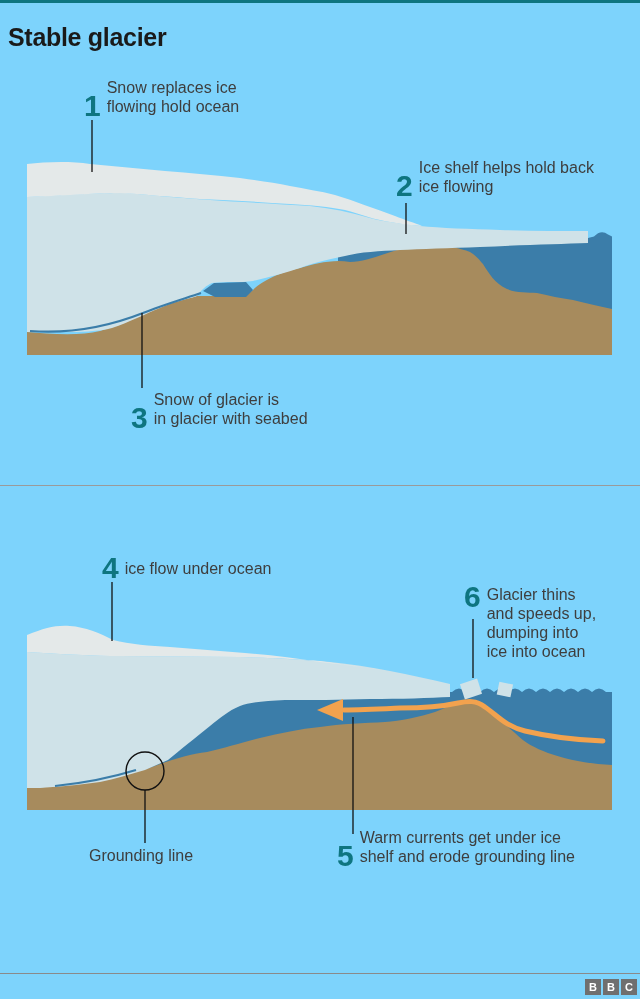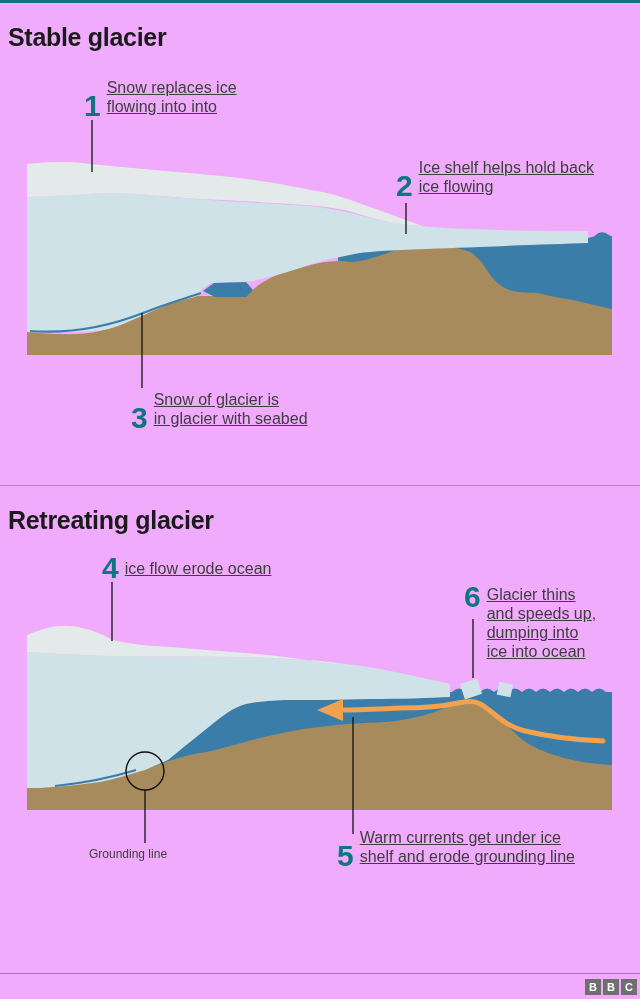--- a/index.html
+++ b/index.html
@@ -2,43 +2,43 @@
 <html style="--accent-teal: #0e7580; --ocean: #3b7da9; --ice: #cfe2e8; --snow: #e4e9e9; --seabed: #a78b5d; --warm-current: #f2a24e; --title-text: #1a1a1a; --body-text: #3e3e3e; --divider: #9a9a9a; --logo-gray: #6f6f6f;"><head>
 <meta charset="utf-8">
 <style>
   :root{
     --accent-teal:#0e7580; --ocean:#3b7da9; --ice:#cfe2e8; --snow:#e4e9e9;
     --seabed:#a78b5d; --warm-current:#f2a24e; --title-text:#1a1a1a;
     --body-text:#3e3e3e; --divider:#9a9a9a; --logo-gray:#6f6f6f;
   }
   html,body{margin:0;padding:0;}
   body{font-family:"Liberation Sans","DejaVu Sans",sans-serif;background:#fff;}
-  .canvas{position:relative;width:640px;height:999px;background:#f0abfc;overflow:hidden;}
+  .canvas{position:relative;width:640px;height:999px;background:#7dd3fc;overflow:hidden;}
   .topbar{position:absolute;left:0;top:0;width:640px;height:3px;background:var(--accent-teal);}
   .section-title{position:absolute;left:8px;font-size:25px;font-weight:700;color:var(--title-text);letter-spacing:-0.3px;}
   .title-1{top:6px;}
   .title-2{top:489px;}
   .divider{position:absolute;left:0;top:485px;width:640px;height:1px;background:var(--divider);}
   svg{position:absolute;left:0;display:block;}
   .fill-ocean{fill:var(--ocean);}
   .fill-ice{fill:var(--ice);}
   .fill-snow{fill:var(--snow);}
   .fill-seabed{fill:var(--seabed);}
   .stroke-ocean{stroke:var(--ocean);stroke-width:2.2;fill:none;}
   .connector{stroke:#111;stroke-width:1.3;}
   .ground-circle{stroke:#111;stroke-width:1.4;fill:none;}
   .current-path{stroke:var(--warm-current);stroke-width:5;fill:none;stroke-linecap:round;}
   .current-head{fill:var(--warm-current);}
   .label{position:absolute;display:flex;gap:6px;color:var(--body-text);font-size:16px;line-height:19px;}
   .label .num{color:var(--accent-teal);font-size:30px;font-weight:700;line-height:24px;}
   .label.bottom-align{align-items:flex-end;}
   .label.bottom-align .num{margin-bottom:-2px;}
   .label.top-align{align-items:flex-start;}
-  .label .txt{display:block;text-decoration:underline;}
-  .plain-label{position:absolute;color:var(--body-text);font-size:12px;}
+  .label .txt{display:block;}
+  .plain-label{position:absolute;color:var(--body-text);font-size:16px;}
   .footer-rule{position:absolute;left:0;top:973px;width:640px;height:1px;background:#8a8a8a;}
   .bbc{position:absolute;top:979px;left:585px;display:flex;gap:2px;}
   .bbc .blk{width:16px;height:16px;background:var(--logo-gray);color:#fff;font-weight:700;font-size:11px;display:flex;align-items:center;justify-content:center;}
 </style>
 </head>
 <body>
 
 <div class="canvas">
 
   <div class="topbar"></div>
@@ -74,41 +74,40 @@
 
     <line class="connector" x1="92" y1="120" x2="92" y2="172"></line>
     <line class="connector" x1="406" y1="203" x2="406" y2="234"></line>
     <line class="connector" x1="142" y1="313" x2="142" y2="388"></line>
   </svg>
 
   <div class="label bottom-align" style="left:84px;top:78px;">
     <span class="num">1</span>
     <span class="txt">
       <span>Snow replaces ice</span><br>
-      <span>flowing into into</span>
+      <span>flowing hold ocean</span>
     </span>
   </div>
   <div class="label bottom-align" style="left:396px;top:158px;">
     <span class="num">2</span>
     <span class="txt">
       <span>Ice shelf helps hold back</span><br>
       <span>ice flowing</span>
     </span>
   </div>
   <div class="label bottom-align" style="left:131px;top:390px;">
     <span class="num">3</span>
     <span class="txt">
       <span>Snow of glacier is</span><br>
       <span>in glacier with seabed</span>
     </span>
   </div>
 
   <div class="divider"></div>
 
-  <h1 class="section-title title-2">Retreating glacier</h1>
 
   <svg width="640" height="513" viewBox="0 486 640 513" style="top:486px">
 
     <path class="fill-ocean" d="M140,770 C160,752 185,735 210,718 C230,705 260,698 300,696 L450,695 L450,692 L452,692
          q7,-7 14,0 q7,-7 14,0 q7,-7 14,0 q7,-7 14,0 q7,-7 14,0 q7,-7 14,0 q7,-7 14,0
          q7,-7 14,0 q7,-7 14,0 q7,-7 14,0 q7,-7 14,0
          L612,692 L612,790 L140,790 Z"></path>
 
     <path class="fill-seabed" d="M27,788 C55,787 85,783 115,777 C130,773 140,771 152,767 C170,760 190,754 207,752
          C225,748 240,743 260,738 C280,733 300,729 320,727 C340,724 365,723 385,722
@@ -141,21 +140,21 @@
     <line class="connector" x1="112" y1="582" x2="112" y2="641"></line>
     <line class="connector" x1="353" y1="717" x2="353" y2="834"></line>
     <line class="connector" x1="473" y1="619" x2="473" y2="678"></line>
     <line class="connector" x1="145" y1="790" x2="145" y2="843"></line>
   </svg>
 
   <div class="label bottom-align" style="left:102px;top:540px;">
     <span class="num">4</span>
     <span class="txt">
       <br>
-      <span>ice flow erode ocean</span>
+      <span>ice flow under ocean</span>
     </span>
   </div>
   <div class="label top-align" style="left:464px;top:585px;">
     <span class="num">6</span>
     <span class="txt">
       <span>Glacier thins</span><br>
       <span>and speeds up,</span><br>
       <span>dumping into</span><br>
       <span>ice into ocean</span>
     </span>

